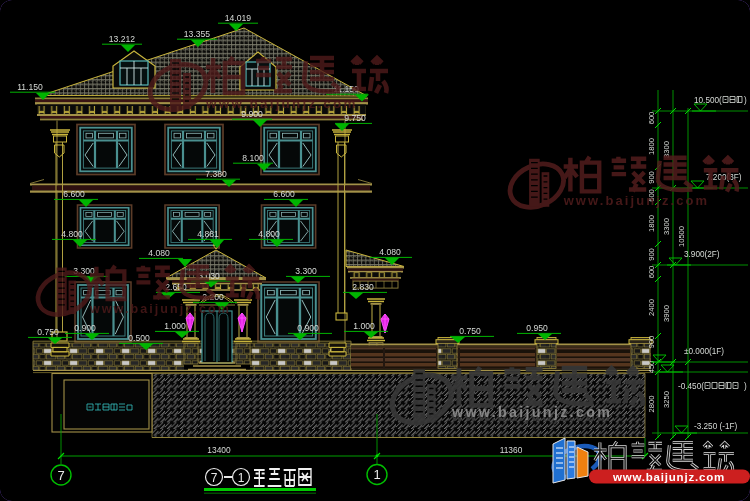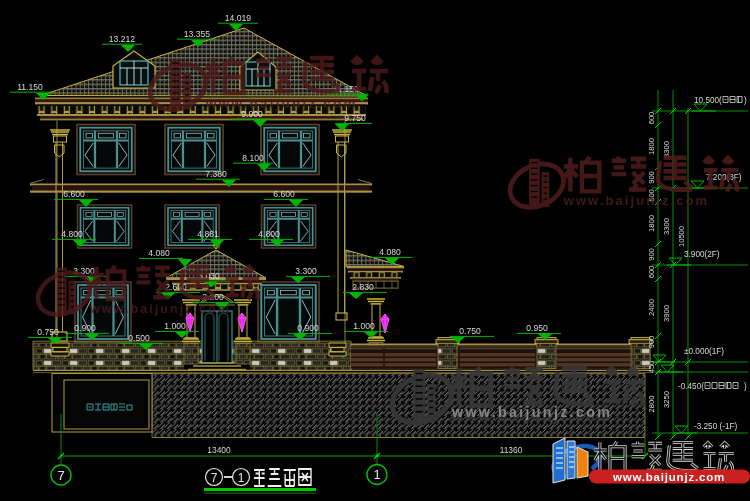--- a/index.html
+++ b/index.html
@@ -1,16 +1,16 @@
 <!DOCTYPE html>
 <html><head>
 <meta charset="utf-8">
 <style>
   html,body{margin:0;padding:0;background:#000;-webkit-font-smoothing:antialiased;}
-  #c{position:relative;width:750px;height:501px;background:#8b5cf6;overflow:hidden;}
+  #c{position:relative;width:750px;height:501px;background:#8b5cf6;overflow:hidden;border-radius:12px;}
   svg{display:block;}
   text{font-family:"Liberation Sans",sans-serif;}
 </style>
 </head>
 <body>
 <div id="c">
 <svg width="750" height="501" viewBox="0 0 750 501">
 <defs>
   <pattern id="tile" width="4.2" height="4.4" patternUnits="userSpaceOnUse">
     <rect width="4.2" height="4.4" fill="#0b0b09"></rect>

